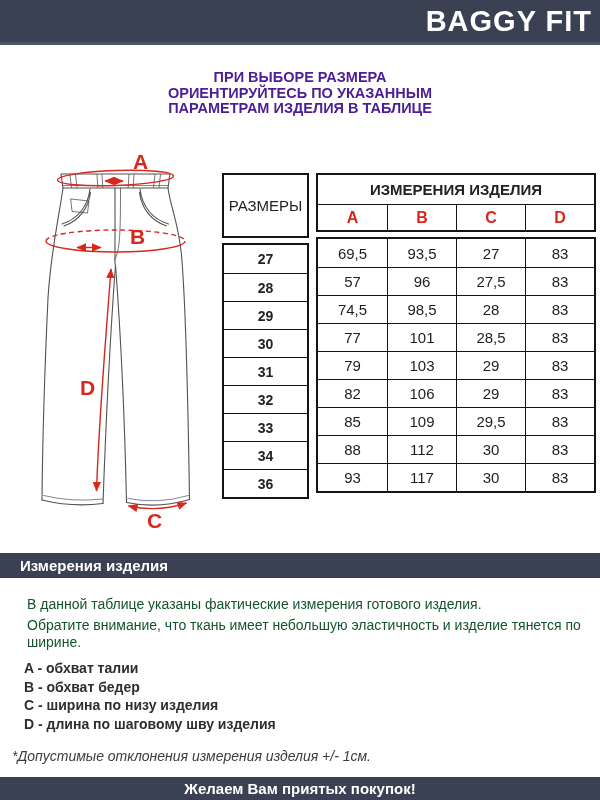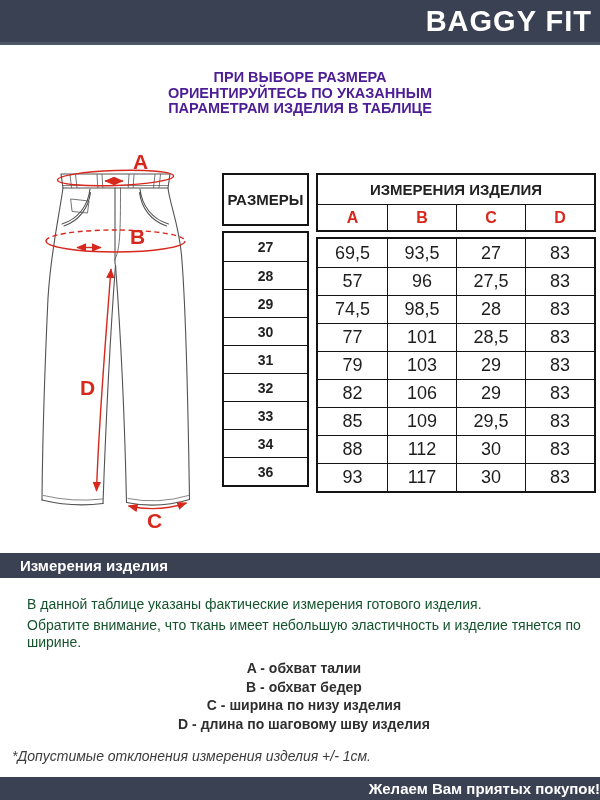--- a/index.html
+++ b/index.html
@@ -21,23 +21,23 @@
   .intro {
     position:absolute; top:70px; left:0; width:600px; text-align:center;
     font-weight:700; font-size:14.5px; line-height:15.5px; color:#4c1d95;
   }
   
   .diagram { position:absolute; left:12px; top:148px; width:200px; height:400px; }
   .diagram text { font-family:"Liberation Sans", sans-serif; font-weight:700; font-size:21px; fill:#d7281d; }
   
   .sizes-col { position:absolute; left:222px; top:173px; width:87px; }
   .sizes-head {
-    box-sizing:border-box; height:53px; border:2px solid #141414; margin-bottom:5px;
-    display:flex; align-items:center; justify-content:center;
-    font-weight:700; font-size:15px;
+    box-sizing:border-box; height:65px; border:2px solid #141414; margin-bottom:5px;
+    display:flex; align-items:center; justify-content:center;
+    font-weight:400; font-size:15px;
   }
   .sizes-body {
     box-sizing:border-box; height:256px; border:2px solid #141414;
     display:grid; grid-template-rows:repeat(9,1fr);
   }
   .scell {
     display:flex; align-items:center; justify-content:center;
     border-top:1px solid #141414; font-weight:700; font-size:14px;
   }
   .scell:first-child { border-top:none; }
@@ -54,43 +54,43 @@
     display:flex; align-items:center; justify-content:center;
     border-left:1px solid #141414; color:#d7281d; font-weight:700; font-size:16px;
   }
   .mcol:first-child { border-left:none; }
   .meas-body {
     box-sizing:border-box; height:256px; border:2px solid #141414;
     display:grid; grid-template-columns:repeat(4,1fr); grid-template-rows:repeat(9,1fr);
   }
   .vcell {
     display:flex; align-items:center; justify-content:center;
-    border-top:1px solid #141414; border-left:1px solid #141414; font-size:18px; color:#1d1d1d;
+    border-top:1px solid #141414; border-left:1px solid #141414; font-size:15px; color:#1d1d1d;
   }
   .vcell:nth-child(-n+4) { border-top:none; }
   .vcell:nth-child(4n+1) { border-left:none; }
 
   
   .section-bar {
     position:absolute; top:553px; left:0; width:600px; height:25px;
     background:#3a4153; display:flex; align-items:center;
   }
   .section-bar span { color:#fff; font-weight:700; font-size:15px; padding-left:20px; }
   .note { position:absolute; left:20px; width:565px; margin:7px; font-size:14px; line-height:16.5px; color:#14532d; }
   .note-1 { top:589px; }
   .note-2 { top:610px; }
-  .legend { position:absolute; left:24px; top:659px; width:560px; font-weight:700; font-size:14px; color:#2e2e2e;text-align:center; }
+  .legend { position:absolute; left:24px; top:659px; width:560px; font-weight:700; font-size:14px; color:#2e2e2e; }
   .legend div { line-height:18.5px; }
   .disclaimer {
     position:absolute; left:8px; top:744px; width:570px; margin:4px;
     font-style:italic; font-size:14px; color:#3c3c3c;
   }
   .footbar {
     position:absolute; left:0; bottom:0; width:600px; height:23px;
-    background:#3a4153; display:flex; align-items:center; justify-content:flex-end;
+    background:#3a4153; display:flex; align-items:center; justify-content:center;
   }
   .footbar span { color:#fff; font-weight:700; font-size:15px; }
 </style>
 </head>
 <body>
 
 <div class="sheet">
 
   <header class="topbar">
     <span class="brand">BAGGY FIT</span>

